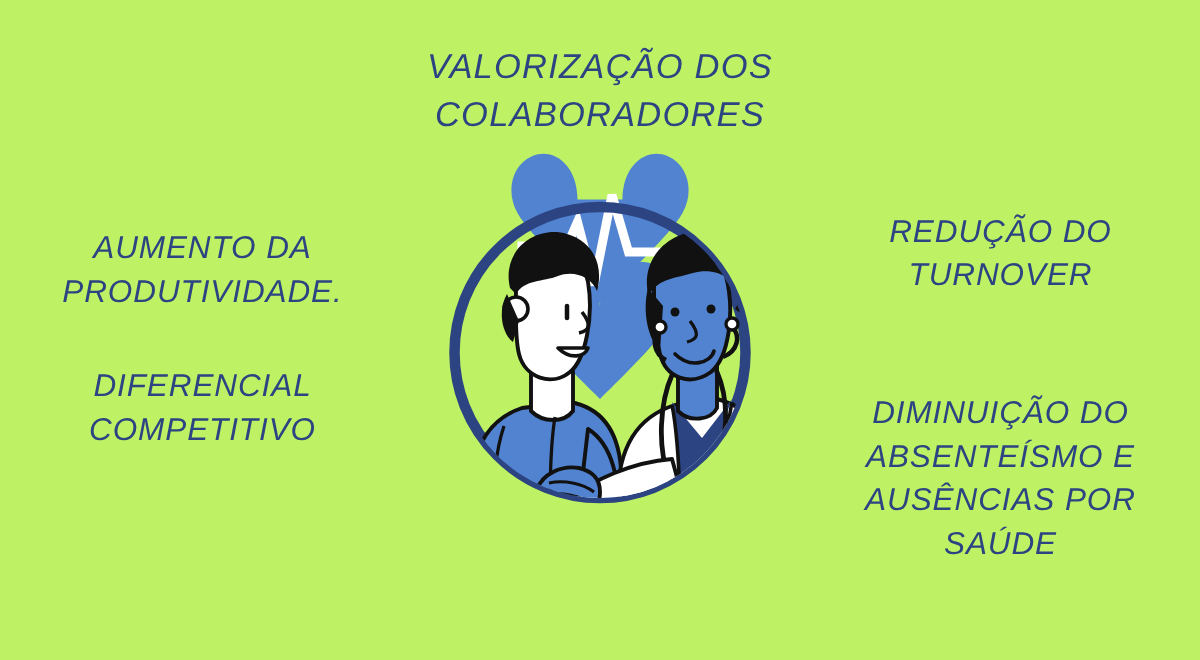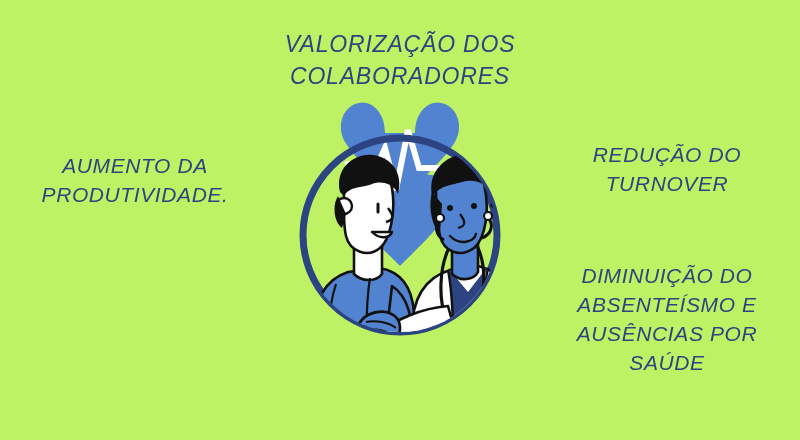--- a/index.html
+++ b/index.html
@@ -98,20 +98,22 @@
 <body>
 
 <div class="canvas">
 
   <div class="headline">VALORIZAÇÃO DOS
 COLABORADORES</div>
 
   <div class="benefit benefit-left" id="benefit-produtividade">AUMENTO DA
 PRODUTIVIDADE.</div>
 
+  <div class="benefit benefit-left" id="benefit-diferencial">DIFERENCIAL
+COMPETITIVO</div>
 
   <div class="benefit benefit-right" id="benefit-turnover">REDUÇÃO DO
 TURNOVER</div>
 
   <div class="benefit benefit-right" id="benefit-absenteismo">DIMINUIÇÃO DO
 ABSENTEÍSMO E
 AUSÊNCIAS POR
 SAÚDE</div>
 
   <div class="illustration">

